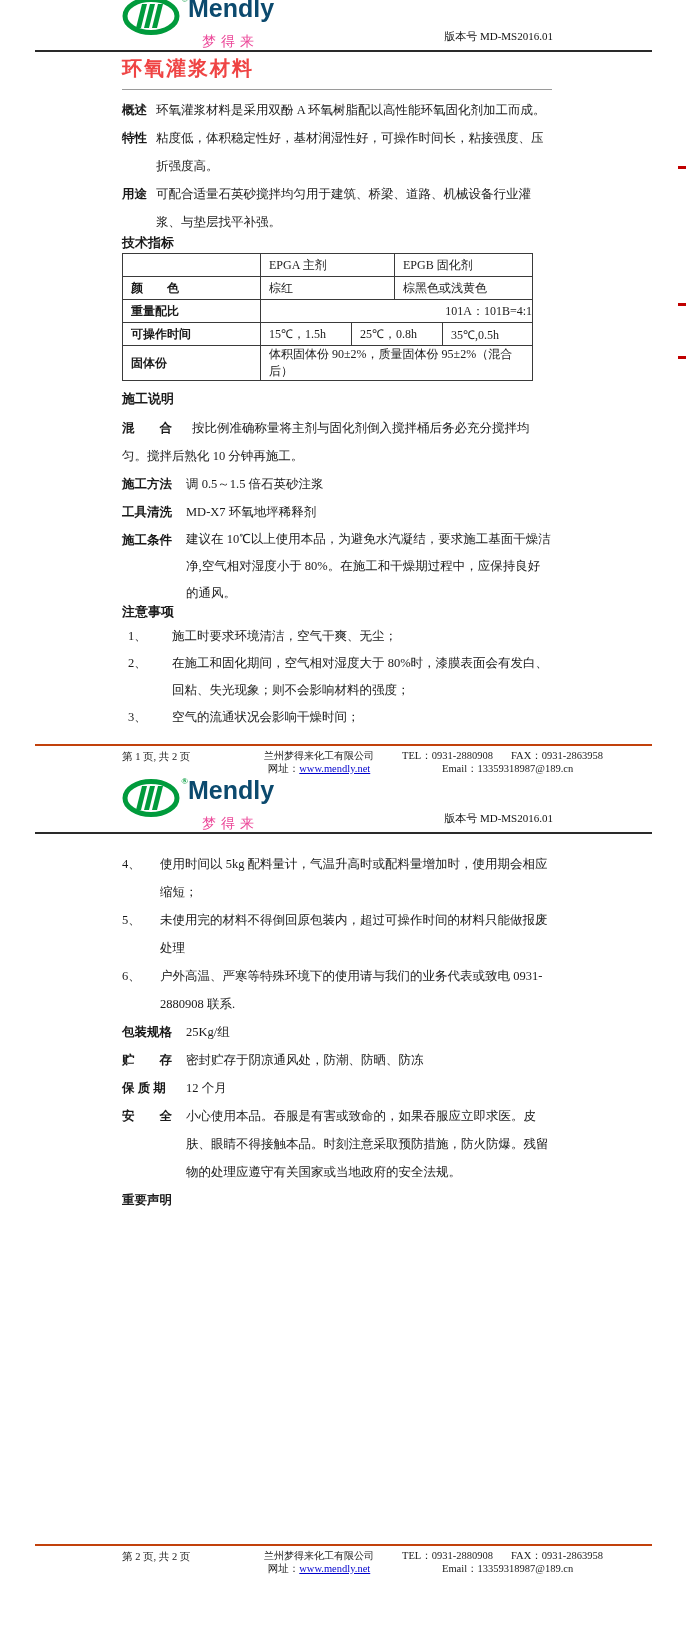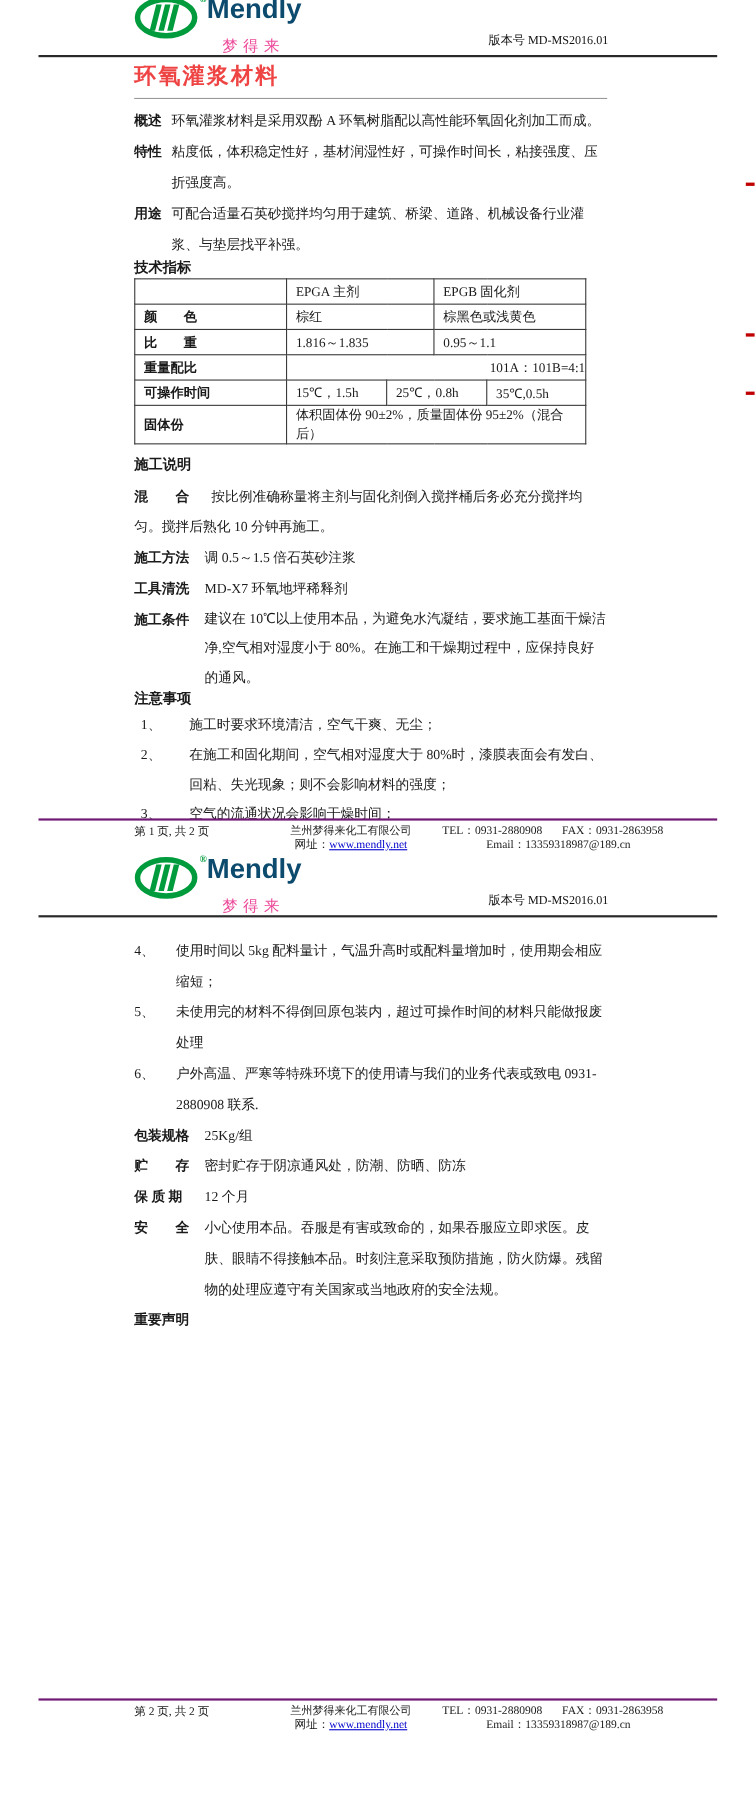--- a/index.html
+++ b/index.html
@@ -45,21 +45,21 @@
   .note { display:flex; line-height:27px; }
   .note .num { flex:0 0 50px; padding-left:6px; box-sizing:border-box; }
   .note2 .num { flex:0 0 38px; padding-left:0; }
   .cond .tx { line-height:27px; }
   
   table.spec { border-collapse:collapse; width:410px; font-size:12px; table-layout:fixed; }
   table.spec td { border:1px solid #3a3a3a; height:22px; padding:0 2px 0 8px; overflow:hidden; }
   table.spec td.c1 { font-weight:bold; }
   table.spec td.center { text-align:right; padding:0; }
   
-  .page-footer { position:absolute; left:35px; right:35px; border-top:2px solid #701a75;
+  .page-footer { position:absolute; left:35px; right:35px; border-top:2px solid #c2410c;
     padding-top:3px; font-size:10.5px; line-height:13px; }
   .f-inner { display:flex; margin-left:87px; }
   .f-left { flex:0 0 122px; padding-top:1px; }
   .f-mid { flex:0 0 150px; text-align:center; }
   .f-company { font-weight:normal; font-size:10px; }
   .f-right { flex:1; padding-left:8px; }
   .f-right .fr1 span { margin-right:18px; white-space:nowrap; }
   .link { color:#0000CC; text-decoration:underline; cursor:pointer; }
   .page-header2 { top:786px; }
   .footer1 { top:744px; }
@@ -129,25 +129,20 @@
         <td class="c1"></td>
         <td colspan="2">EPGA 主剂</td>
         <td colspan="2">EPGB 固化剂</td>
       </tr>
       <tr>
         <td class="c1">颜　　色</td>
         <td colspan="2">棕红</td>
         <td colspan="2">棕黑色或浅黄色</td>
       </tr>
       <tr>
-        <td class="c1">比　　重</td>
-        <td colspan="2">1.816～1.835</td>
-        <td colspan="2">0.95～1.1</td>
-      </tr>
-      <tr>
         <td class="c1">重量配比</td>
         <td colspan="4" class="center">101A：101B=4:1</td>
       </tr>
       <tr>
         <td class="c1">可操作时间</td>
         <td>15℃，1.5h</td>
         <td colspan="2">25℃，0.8h</td>
         <td>35℃,0.5h</td>
       </tr>
       <tr>

